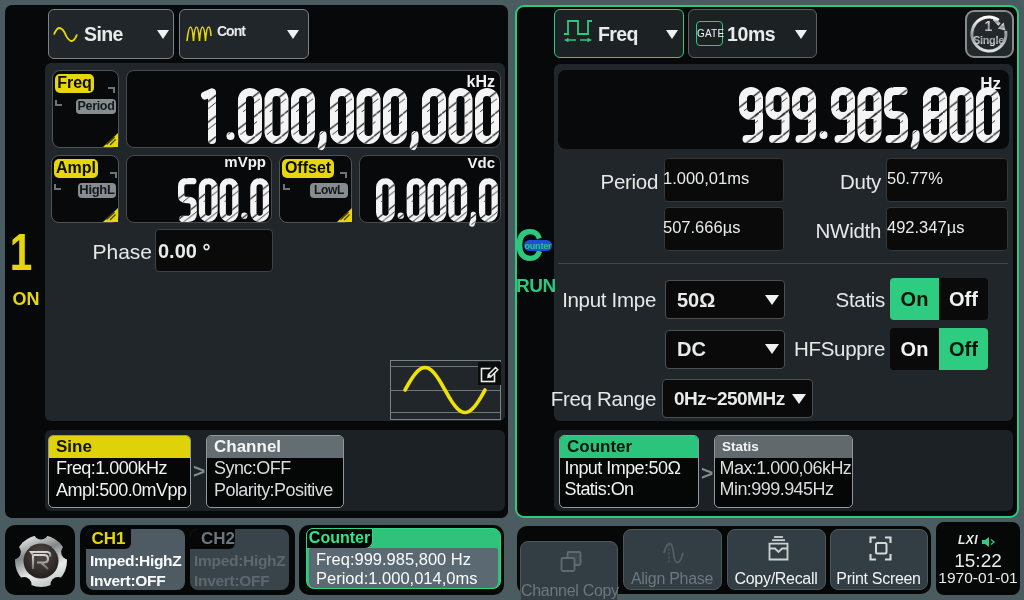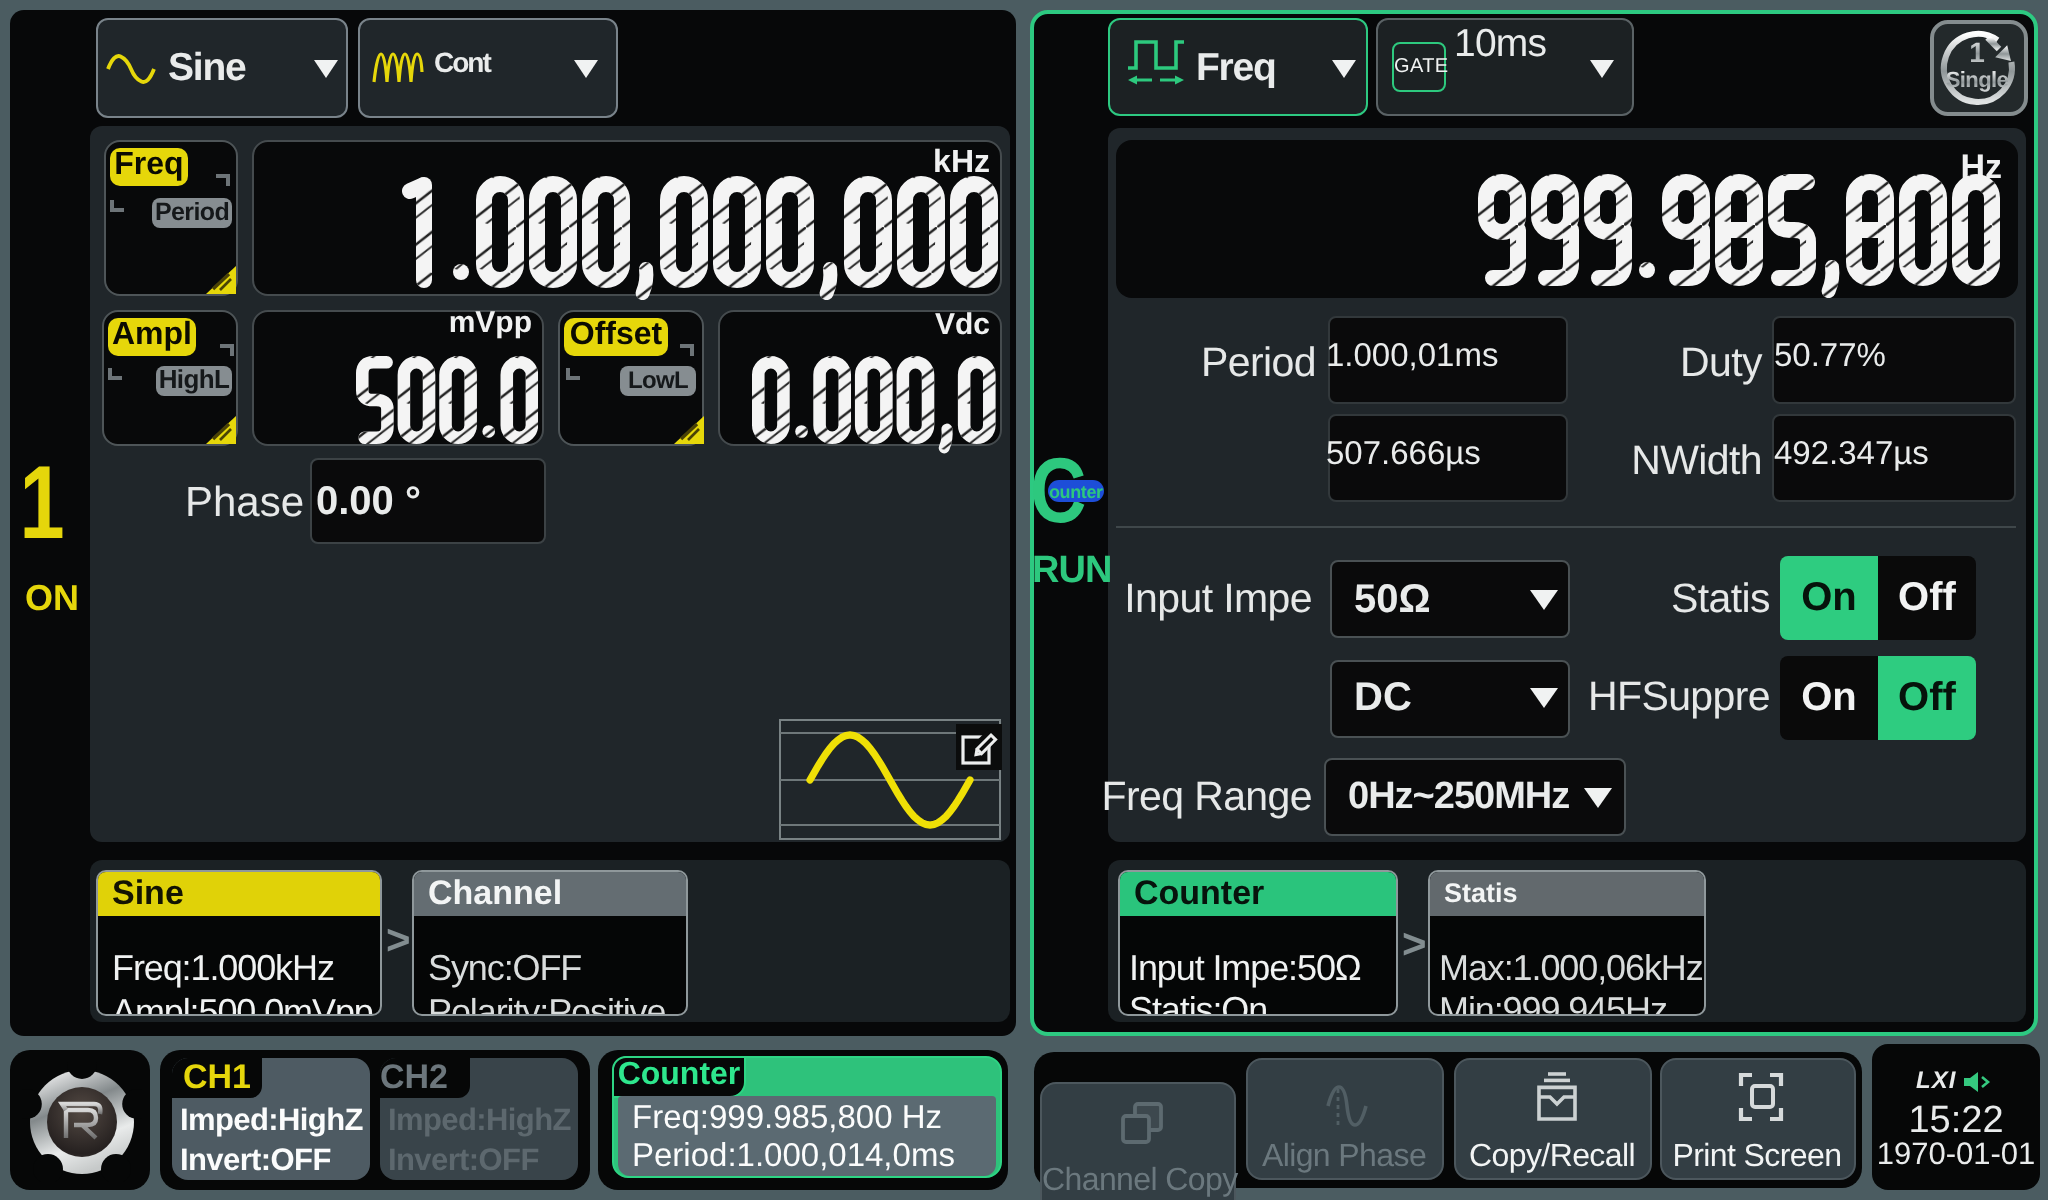--- a/index.html
+++ b/index.html
@@ -17,21 +17,21 @@
 .unit{font-weight:bold;color:#f0f1f1;text-align:right}
 .vbox{background:#0a0a0b;border:1px solid #32383b;border-radius:4px;color:#f2f3f3}
 .rlab{text-align:right;color:#e6e8e8}
 .ddr{background:#0a0a0b;border:1px solid #4a5154;border-radius:4px;font-weight:bold}
 .tog{border-radius:4px;overflow:hidden;display:flex}
 .tog div{width:49px;height:100%;display:flex;align-items:center;justify-content:center;font-weight:bold;font-size:20px}
 .ton{background:#2ecc80;color:#06130b}
 .toff{background:#0a0a0a;color:#f2f3f3}
 .tab{border:1px solid #8f989b;border-radius:5px;overflow:hidden;background:#050606}
 .tabh{font-weight:bold;font-size:17px;padding-left:7px;height:22px;line-height:22px}
-.tabb{font-size:18px;letter-spacing:-0.55px;color:#d9dcdc;padding-left:7px;line-height:21.5px;padding-top:16px;white-space:nowrap}
+.tabb{font-size:18px;letter-spacing:-0.55px;color:#d9dcdc;padding-left:7px;line-height:21.5px;padding-top:0;white-space:nowrap}
 .chev{color:#828d90;font-size:21px;font-weight:bold}
 .card{background:#060707;border-radius:10px}
 .bbtn{background:#333e44;border:1px solid #4c575d;border-radius:8px;text-align:center}
 .bbtn .lb{position:absolute;left:0;width:100%;text-align:center;top:40px;font-size:16px;letter-spacing:-0.3px;white-space:nowrap}
 .dim{color:#6b787e}
 .lit{color:#f2f4f4}
 </style></head>
 <body>
 <div id="scr">
 
@@ -339,21 +339,21 @@
         </g>
         <g fill="#2dc97e">
           <path d="M1,23 L5.5,20.8 V25.2 Z"></path>
           <path d="M29,23 L24.5,20.8 V25.2 Z"></path>
         </g>
       </svg></div>
 <div class="ab" style="left:598px;top:23px;font-size:19.5px;font-weight:bold;letter-spacing:-0.6px">Freq</div>
 <div class="ab tri" style="left:666px;top:30px"></div>
 <div class="ab" style="left:688px;top:9px;width:129px;height:49px;background:#1c2123;border:1px solid #5a6265;border-radius:6px"></div>
 <div class="ab" style="left:696px;top:21px;width:27px;height:25px;border:1px solid #2dc97e;border-radius:4px;font-size:10px;letter-spacing:0.2px;text-align:right;line-height:24px;color:#f0f2f2">GATE</div>
-<div class="ab" style="left:727px;top:11px;font-size:19.5px;font-weight:normal;letter-spacing:-0.4px">10ms</div>
+<div class="ab" style="left:727px;top:23px;font-size:19.5px;font-weight:bold;letter-spacing:-0.4px">10ms</div>
 <div class="ab tri" style="left:795px;top:30px"></div>
 <div class="ab" style="left:965px;top:10px;width:49px;height:48px;background:#23292b;border:2px solid #848c8e;border-radius:9px"></div>
 <div class="ab" style="left:967px;top:12px"><svg width="45" height="45" viewBox="0 0 45 45">
 <defs>
           <linearGradient id="sg" x1="0" y1="0" x2="0" y2="1">
             <stop offset="0" stop-color="#ffffff"></stop>
             <stop offset="0.55" stop-color="#8f9698"></stop>
             <stop offset="1" stop-color="#e0e3e3"></stop>
           </linearGradient>
         </defs>
@@ -564,21 +564,21 @@
 </g>
 </svg></div>
 
 <div class="ab card" style="left:80px;top:525px;width:215px;height:70px"></div>
 
 <div class="ab" style="left:86px;top:529px;width:99px;height:61px;background:#4e5b63;border-radius:8px"></div>
 <div class="ab" style="left:86px;top:529px;width:45px;height:20px;background:#060707;border-radius:8px 0 6px 0;color:#e5d60b;font-weight:bold;font-size:17px;text-align:center;line-height:20px">CH1</div>
 <div class="ab" style="left:90px;top:551px;font-size:15.5px;letter-spacing:-0.3px;font-weight:bold;color:#fbfcfc;line-height:19.5px">Imped:HighZ<br>Invert:OFF</div>
 
 <div class="ab" style="left:190px;top:529px;width:99px;height:61px;background:#39444a;border-radius:8px"></div>
-<div class="ab" style="left:190px;top:529px;width:45px;height:20px;background:#060707;border-radius:8px 0 6px 0;color:#6c767c;font-weight:bold;font-size:17px;text-align:left;line-height:20px">CH2</div>
+<div class="ab" style="left:190px;top:529px;width:45px;height:20px;background:#060707;border-radius:8px 0 6px 0;color:#6c767c;font-weight:bold;font-size:17px;text-align:right;line-height:20px">CH2</div>
 <div class="ab" style="left:194px;top:551px;font-size:15.5px;letter-spacing:-0.3px;font-weight:bold;color:#5d686e;line-height:19.5px">Imped:HighZ<br>Invert:OFF</div>
 
 <div class="ab card" style="left:299px;top:525px;width:205px;height:70px"></div>
 
 <div class="ab" style="left:306px;top:528px;width:195px;height:61px;background:#2ec27b;border:1.5px solid #2ed584;border-radius:8px"></div>
 <div class="ab" style="left:306px;top:528px;width:67px;height:20.5px;background:#060707;border:1.5px solid #2ed584;border-radius:7px 0 8px 0;color:#2ee78d;font-weight:bold;font-size:16px;text-align:center;line-height:18px">Counter</div>
 <div class="ab" style="left:309px;top:548px;width:189px;height:39.5px;background:#5b6a72;border-radius:2px 2px 6px 6px"></div>
 <div class="ab" style="left:316px;top:550px;font-size:16.5px;color:#fbfcfc;line-height:19px">Freq:999.985,800 Hz<br>Period:1.000,014,0ms</div>
 
 <div class="ab card" style="left:517px;top:526px;width:414px;height:68px"></div>

